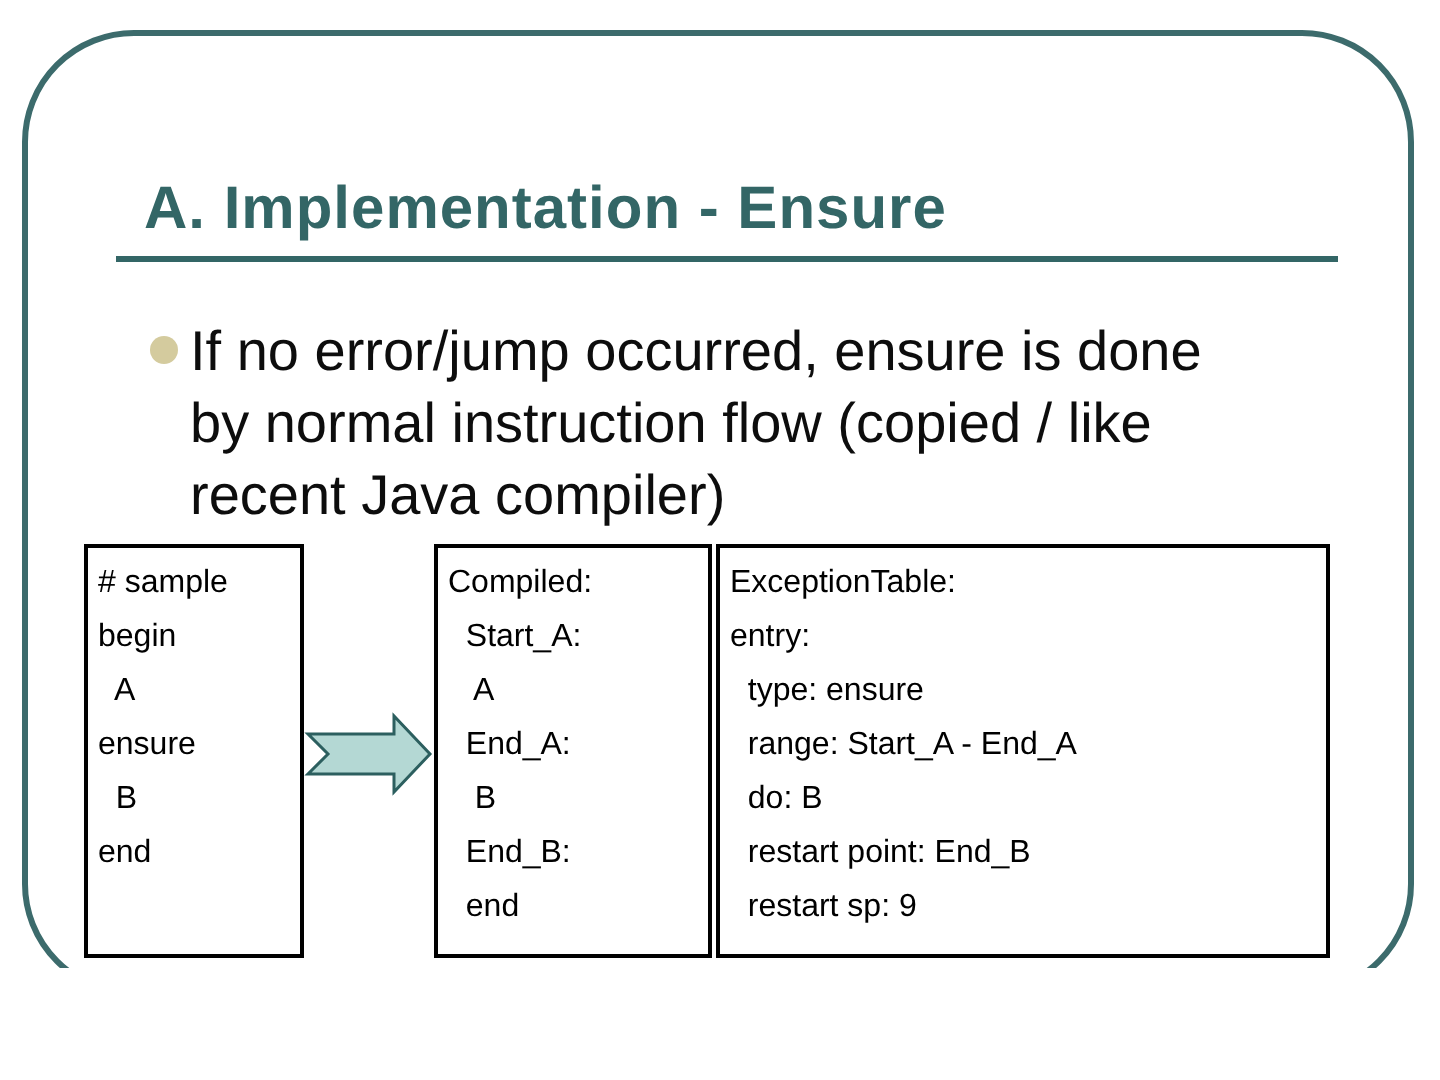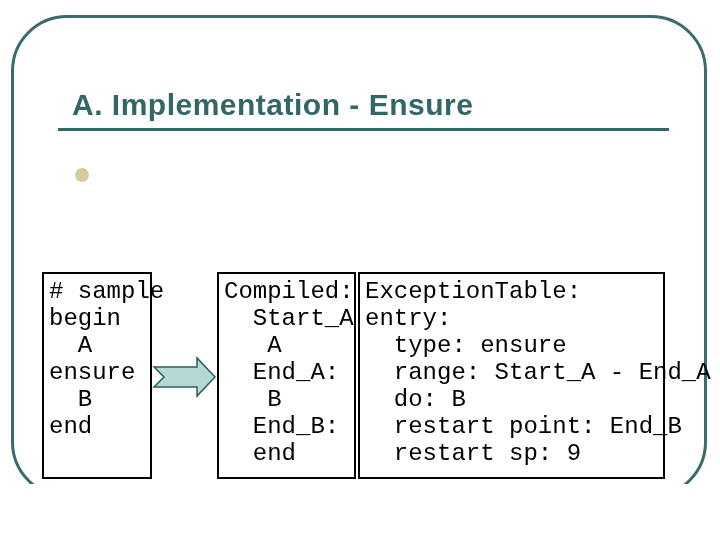--- a/index.html
+++ b/index.html
@@ -32,22 +32,22 @@
   }
   .bullet-text {
     position: absolute; left: 95px; top: 158px;
     width: 585px; font-size: 28px; line-height: 36px; color: #0d0d0d;
   }
   .code-box {
     position: absolute; top: 272px; height: 207px;
     border: 2px solid #000000; background: #ffffff;
   }
   .code-box pre {
-    font-family: Liberation Mono, monospace;
-    font-size: 24px; line-height: 27px; color: #000000;
+    font-family: Liberation Sans, sans-serif;
+    font-size: 16px; line-height: 27px; color: #000000;
     white-space: pre; padding: 4px 5px;
   }
   .box-source    { left: 42px;  width: 110px; }
   .box-compiled  { left: 217px; width: 139px; }
   .box-exception { left: 358px; width: 307px; }
   .flow-arrow {
     position: absolute; left: 152px; top: 356px;
     width: 66px; height: 42px;
   }
   .page-number {
@@ -61,20 +61,25 @@
 <div class="canvas">
 
   <div class="slide-frame"></div>
 
   <div class="slide-title">A. Implementation - Ensure</div>
 
   <div class="title-rule"></div>
 
   <div class="bullet-dot"></div>
 
+  <div class="bullet-text">
+    <div>If no error/jump occurred, ensure is done</div>
+    <div>by normal instruction flow (copied / like</div>
+    <div>recent Java compiler)</div>
+  </div>
 
   <div class="code-box box-source">
     <pre># sample
 begin
   A
 ensure
   B
 end</pre>
   </div>
 

